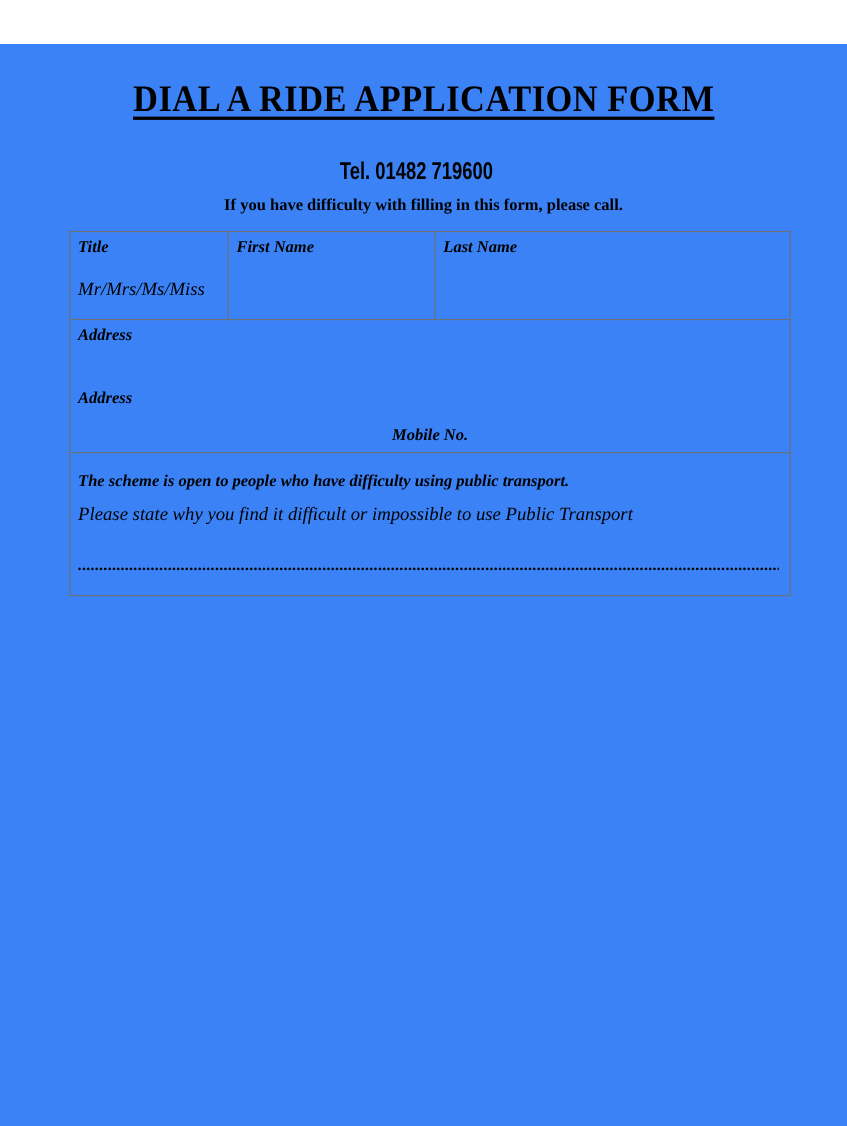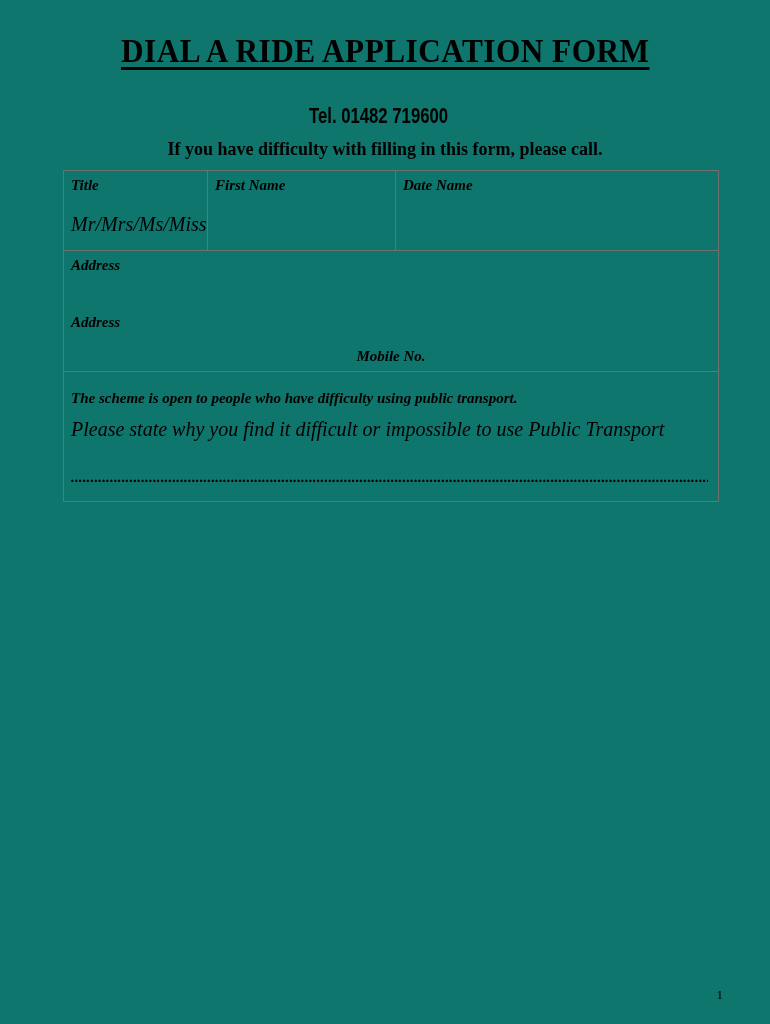--- a/index.html
+++ b/index.html
@@ -5,21 +5,21 @@
   * { margin: 0; padding: 0; box-sizing: border-box; }
   html, body { background: #ffffff; }
   body {
     width: 770px;
     height: 1024px;
     position: relative;
     font-family: "Liberation Serif", serif;
     color: #000000;
     overflow: hidden;
   }
-  .page { position: absolute; inset: 0; background: #0f766e; }
+  .page { position: absolute; inset: 0; background: #3b82f6; margin-top: 40px; }
 
   .doc-title-wrap {
     position: absolute;
     top: 32px; left: 0; right: 0;
     text-align: center;
   }
   .doc-title {
     display: inline-block;
     font-family: "Liberation Serif", serif;
     font-weight: 700;
@@ -47,40 +47,40 @@
     transform: scaleX(0.76);
     transform-origin: center;
     white-space: nowrap;
   }
 
   .help-note {
     position: absolute;
     top: 139px; left: 0; right: 0;
     text-align: center;
     font-weight: 700;
-    font-size: 18px;
+    font-size: 15px;
   }
 
   table.app-table {
     position: absolute;
     top: 170px;
     left: 63px;
     width: 655px;
     border-collapse: collapse;
     table-layout: fixed;
     font-style: italic;
   }
   table.app-table td {
     border: 1px solid #6f6f6f;
     vertical-align: top;
     padding: 6px 7px;
     font-size: 15px;
   }
   .lbl { font-weight: 700; font-size: 15px; }
-  .plain { font-weight: 400; font-size: 20px; }
+  .plain { font-weight: 400; font-size: 17px; }
 
   td.col-title { width: 144px; height: 80px; }
   td.col-first { width: 188px; }
   td.col-last  { width: 323px; }
 
   tr.row-dob td { height: 37px; }
   td.cell-address { height: 120px; }
   td.cell-scheme { height: 130px; }
 
   .title-options { margin-top: 19px; }
@@ -127,21 +127,21 @@
     <tbody>
         <tr>
       <td class="col-title">
         <div class="lbl">Title</div>
         <div class="plain title-options">Mr/Mrs/Ms/Miss</div>
       </td>
       <td class="col-first">
         <div class="lbl">First Name</div>
       </td>
       <td class="col-last">
-        <div class="lbl">Date Name</div>
+        <div class="lbl">Last Name</div>
       </td>
     </tr>
     <tr>
       <td colspan="3" class="cell-address">
         <div class="lbl">Address</div>
         <div class="lbl postcode-label">Address</div>
         <div class="lbl mobile-label">Mobile No.</div>
       </td>
     </tr>
     <tr>

